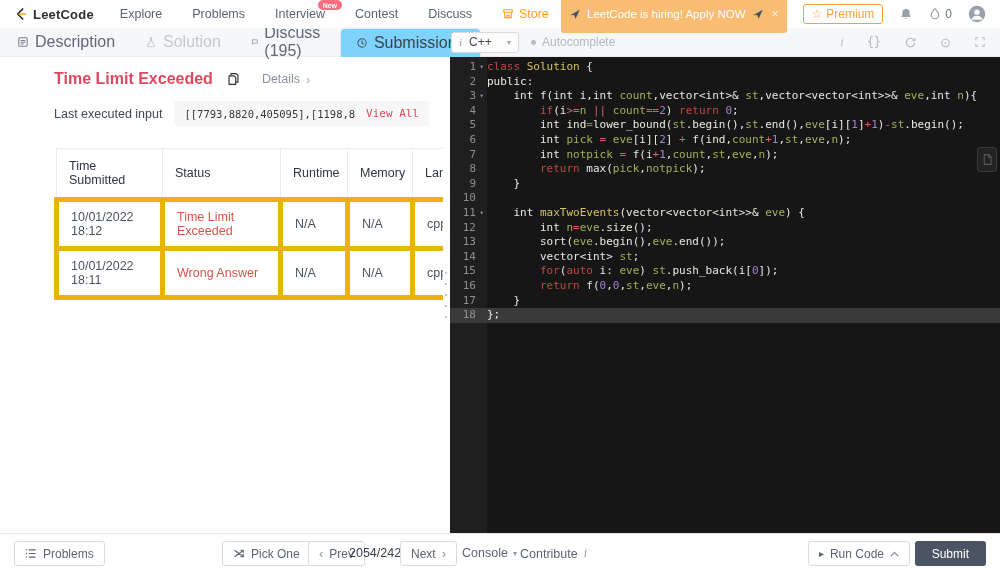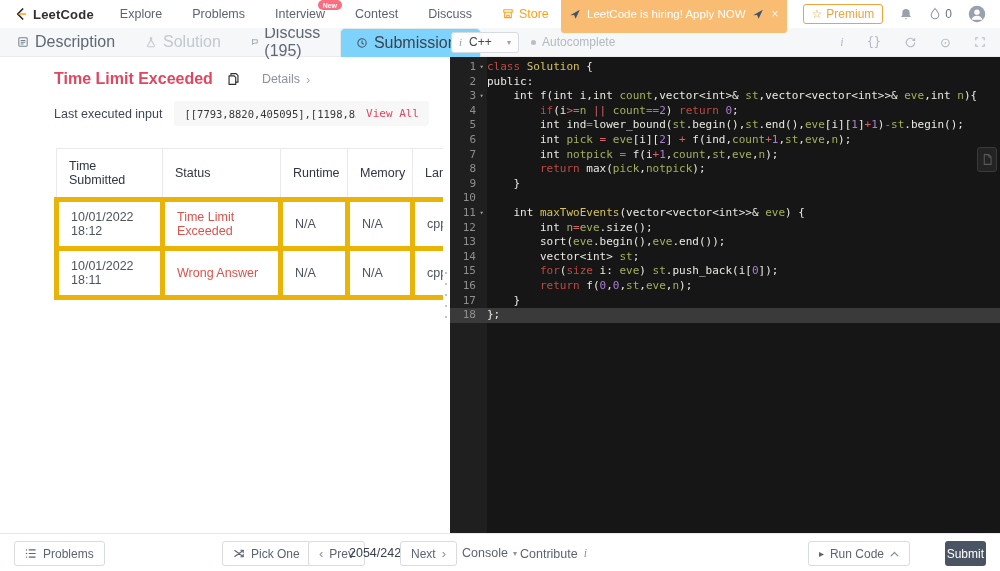--- a/index.html
+++ b/index.html
@@ -107,21 +107,21 @@
   .counter { position:absolute; left:349px; top:12px; font-size:12.5px; color:#39404a; }
   .btn-next { left:400px; }
   .console-link { position:absolute; left:462px; top:12px; font-size:12.5px; color:#5b6470; cursor:pointer;
                   display:flex; align-items:center; gap:5px; }
   .console-caret { font-size:8px; color:#8d95a0; }
   .contribute-link { position:absolute; left:520px; top:12px; font-size:12.5px; color:#5b6470; cursor:pointer;
                      display:flex; align-items:center; gap:6px; }
   .contrib-i { font-family:"Liberation Serif", serif; font-style:italic; color:#8d95a0; font-size:12px; }
   .btn-run { right:90px; }
   .run-play { font-size:10px; color:#5b6470; }
-  .btn-submit { right:14px; background:var(--submit-bg); border:none; color:#fff; padding:0 2px; }
+  .btn-submit { right:14px; background:var(--submit-bg); border:none; color:#fff; padding:0 17px; }
   .chev { font-size:13px; color:#8d95a0; line-height:1; }
 </style>
 </head>
 <body>
 
 <div class="app">
 
   <header class="navbar">
     <div class="brand">
       <svg width="16" height="16" viewBox="0 0 24 24" fill="none">
@@ -375,21 +375,21 @@
             <span class="code-text"><span class="tk-p">        sort(</span><span class="tk-v">eve</span><span class="tk-p">.begin(),</span><span class="tk-v">eve</span><span class="tk-p">.end());</span></span>
           </div>
           <div class="code-line">
             <span class="ln">14</span>
             <span class="fold"></span>
             <span class="code-text"><span class="tk-p">        vector&lt;int&gt; </span><span class="tk-v">st</span><span class="tk-p">;</span></span>
           </div>
           <div class="code-line">
             <span class="ln">15</span>
             <span class="fold"></span>
-            <span class="code-text"><span class="tk-p">        </span><span class="tk-k">for</span><span class="tk-p">(</span><span class="tk-k">size</span><span class="tk-p"> i: </span><span class="tk-v">eve</span><span class="tk-p">) </span><span class="tk-v">st</span><span class="tk-p">.push_back(i[</span><span class="tk-n">0</span><span class="tk-p">]);</span></span>
+            <span class="code-text"><span class="tk-p">        </span><span class="tk-k">for</span><span class="tk-p">(</span><span class="tk-k">auto</span><span class="tk-p"> i: </span><span class="tk-v">eve</span><span class="tk-p">) </span><span class="tk-v">st</span><span class="tk-p">.push_back(i[</span><span class="tk-n">0</span><span class="tk-p">]);</span></span>
           </div>
           <div class="code-line">
             <span class="ln">16</span>
             <span class="fold"></span>
             <span class="code-text"><span class="tk-p">        </span><span class="tk-k">return</span><span class="tk-p"> f(</span><span class="tk-n">0</span><span class="tk-p">,</span><span class="tk-n">0</span><span class="tk-p">,</span><span class="tk-v">st</span><span class="tk-p">,</span><span class="tk-v">eve</span><span class="tk-p">,</span><span class="tk-v">n</span><span class="tk-p">);</span></span>
           </div>
           <div class="code-line">
             <span class="ln">17</span>
             <span class="fold"></span>
             <span class="code-text"><span class="tk-p">    }</span></span>

